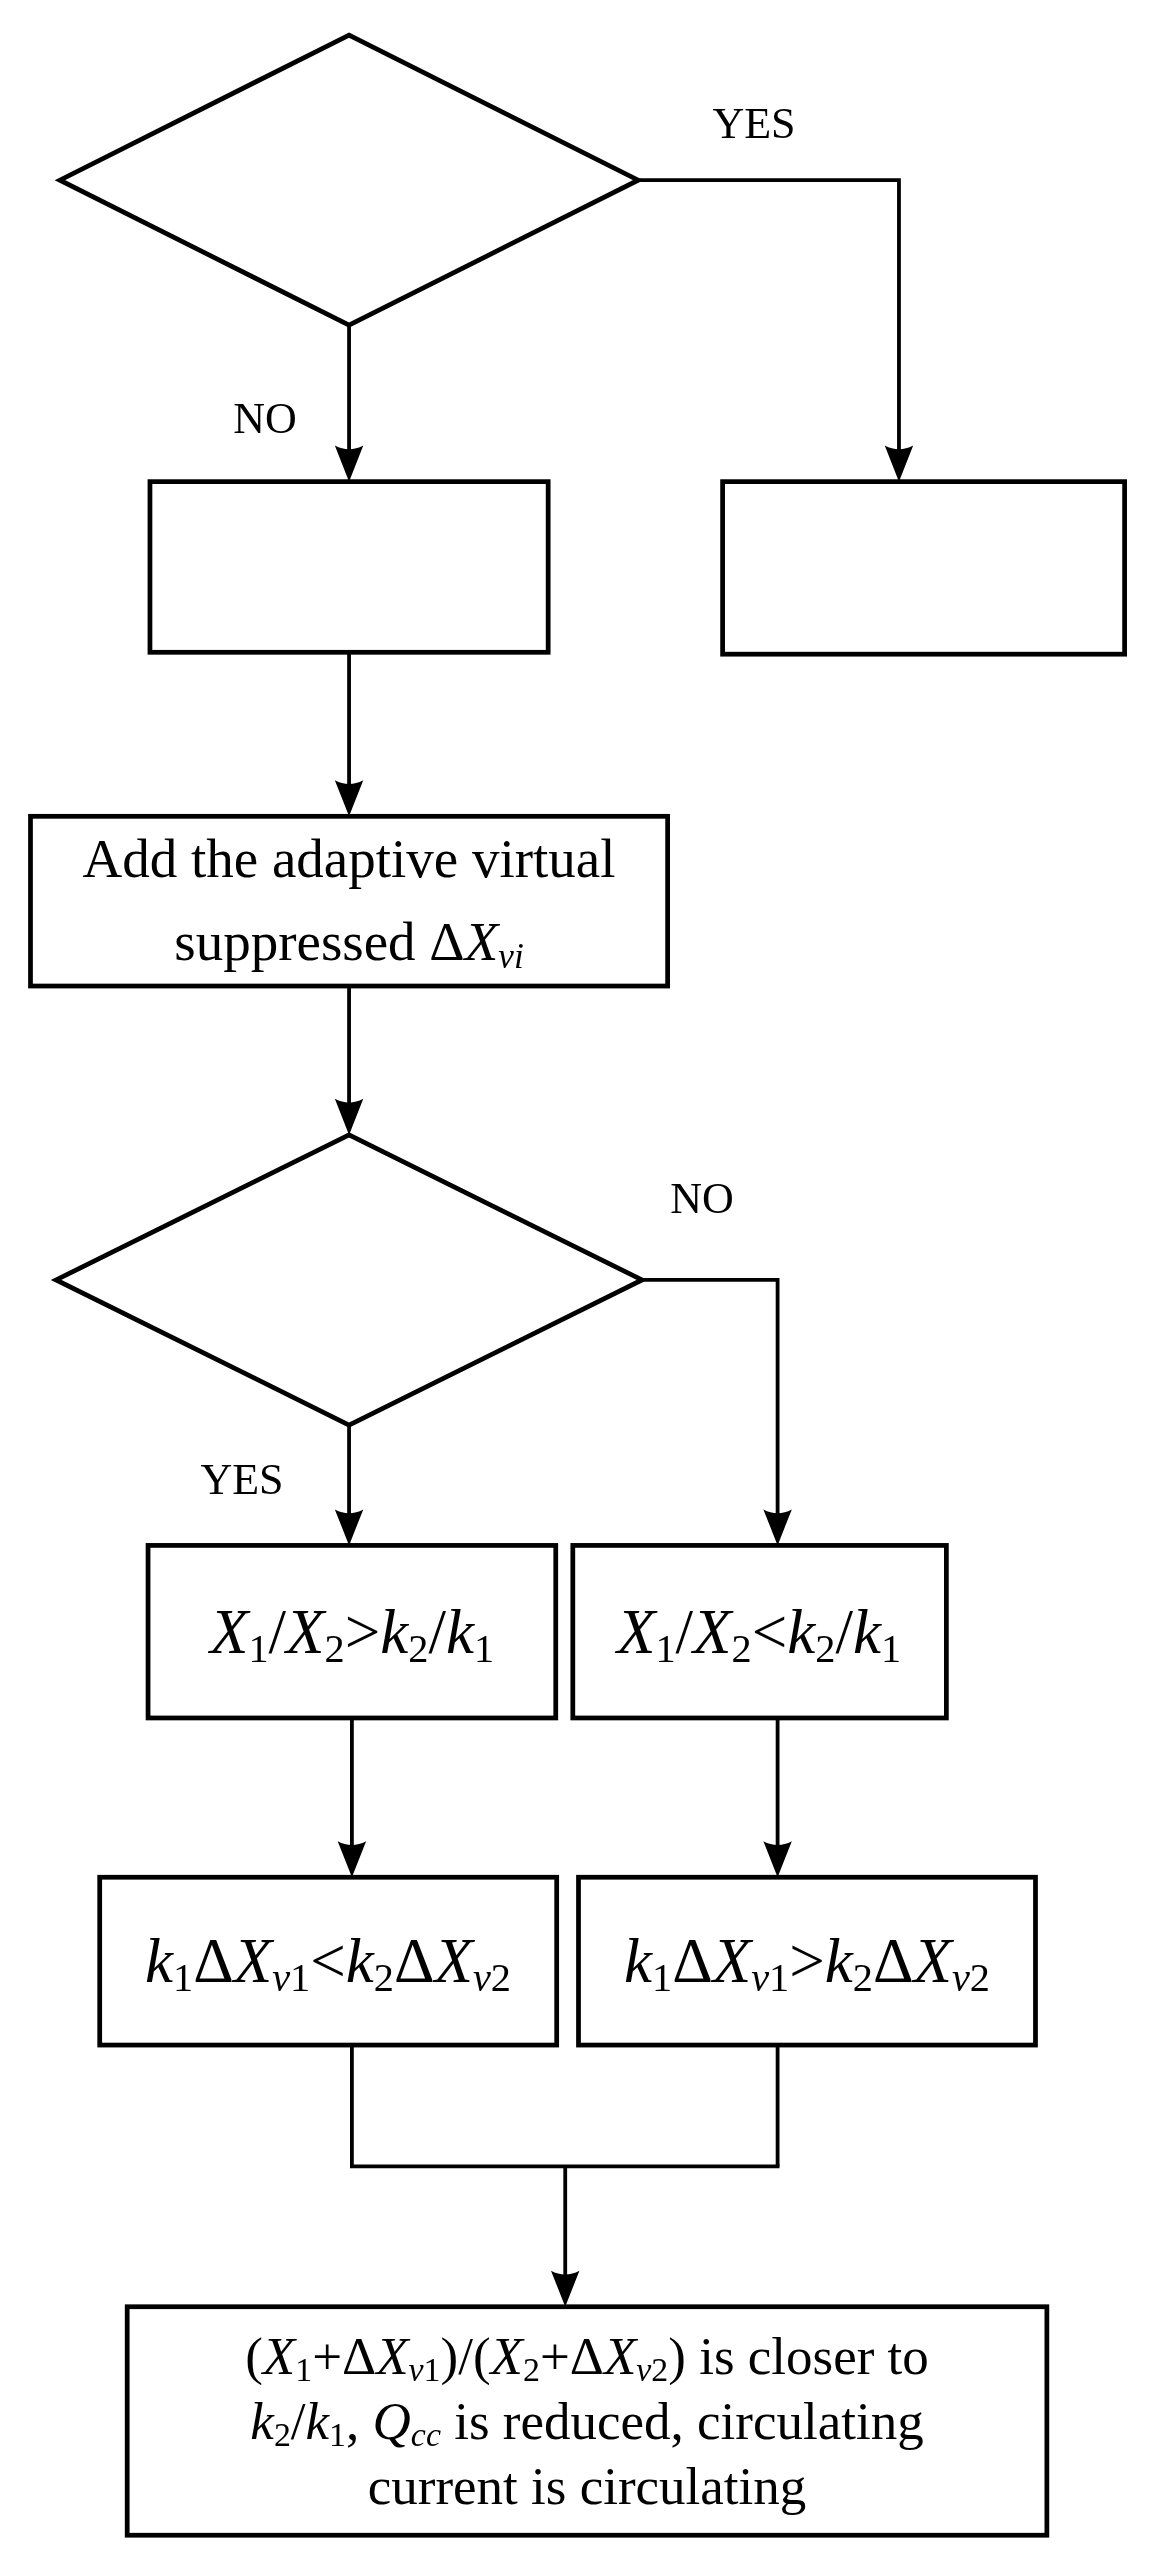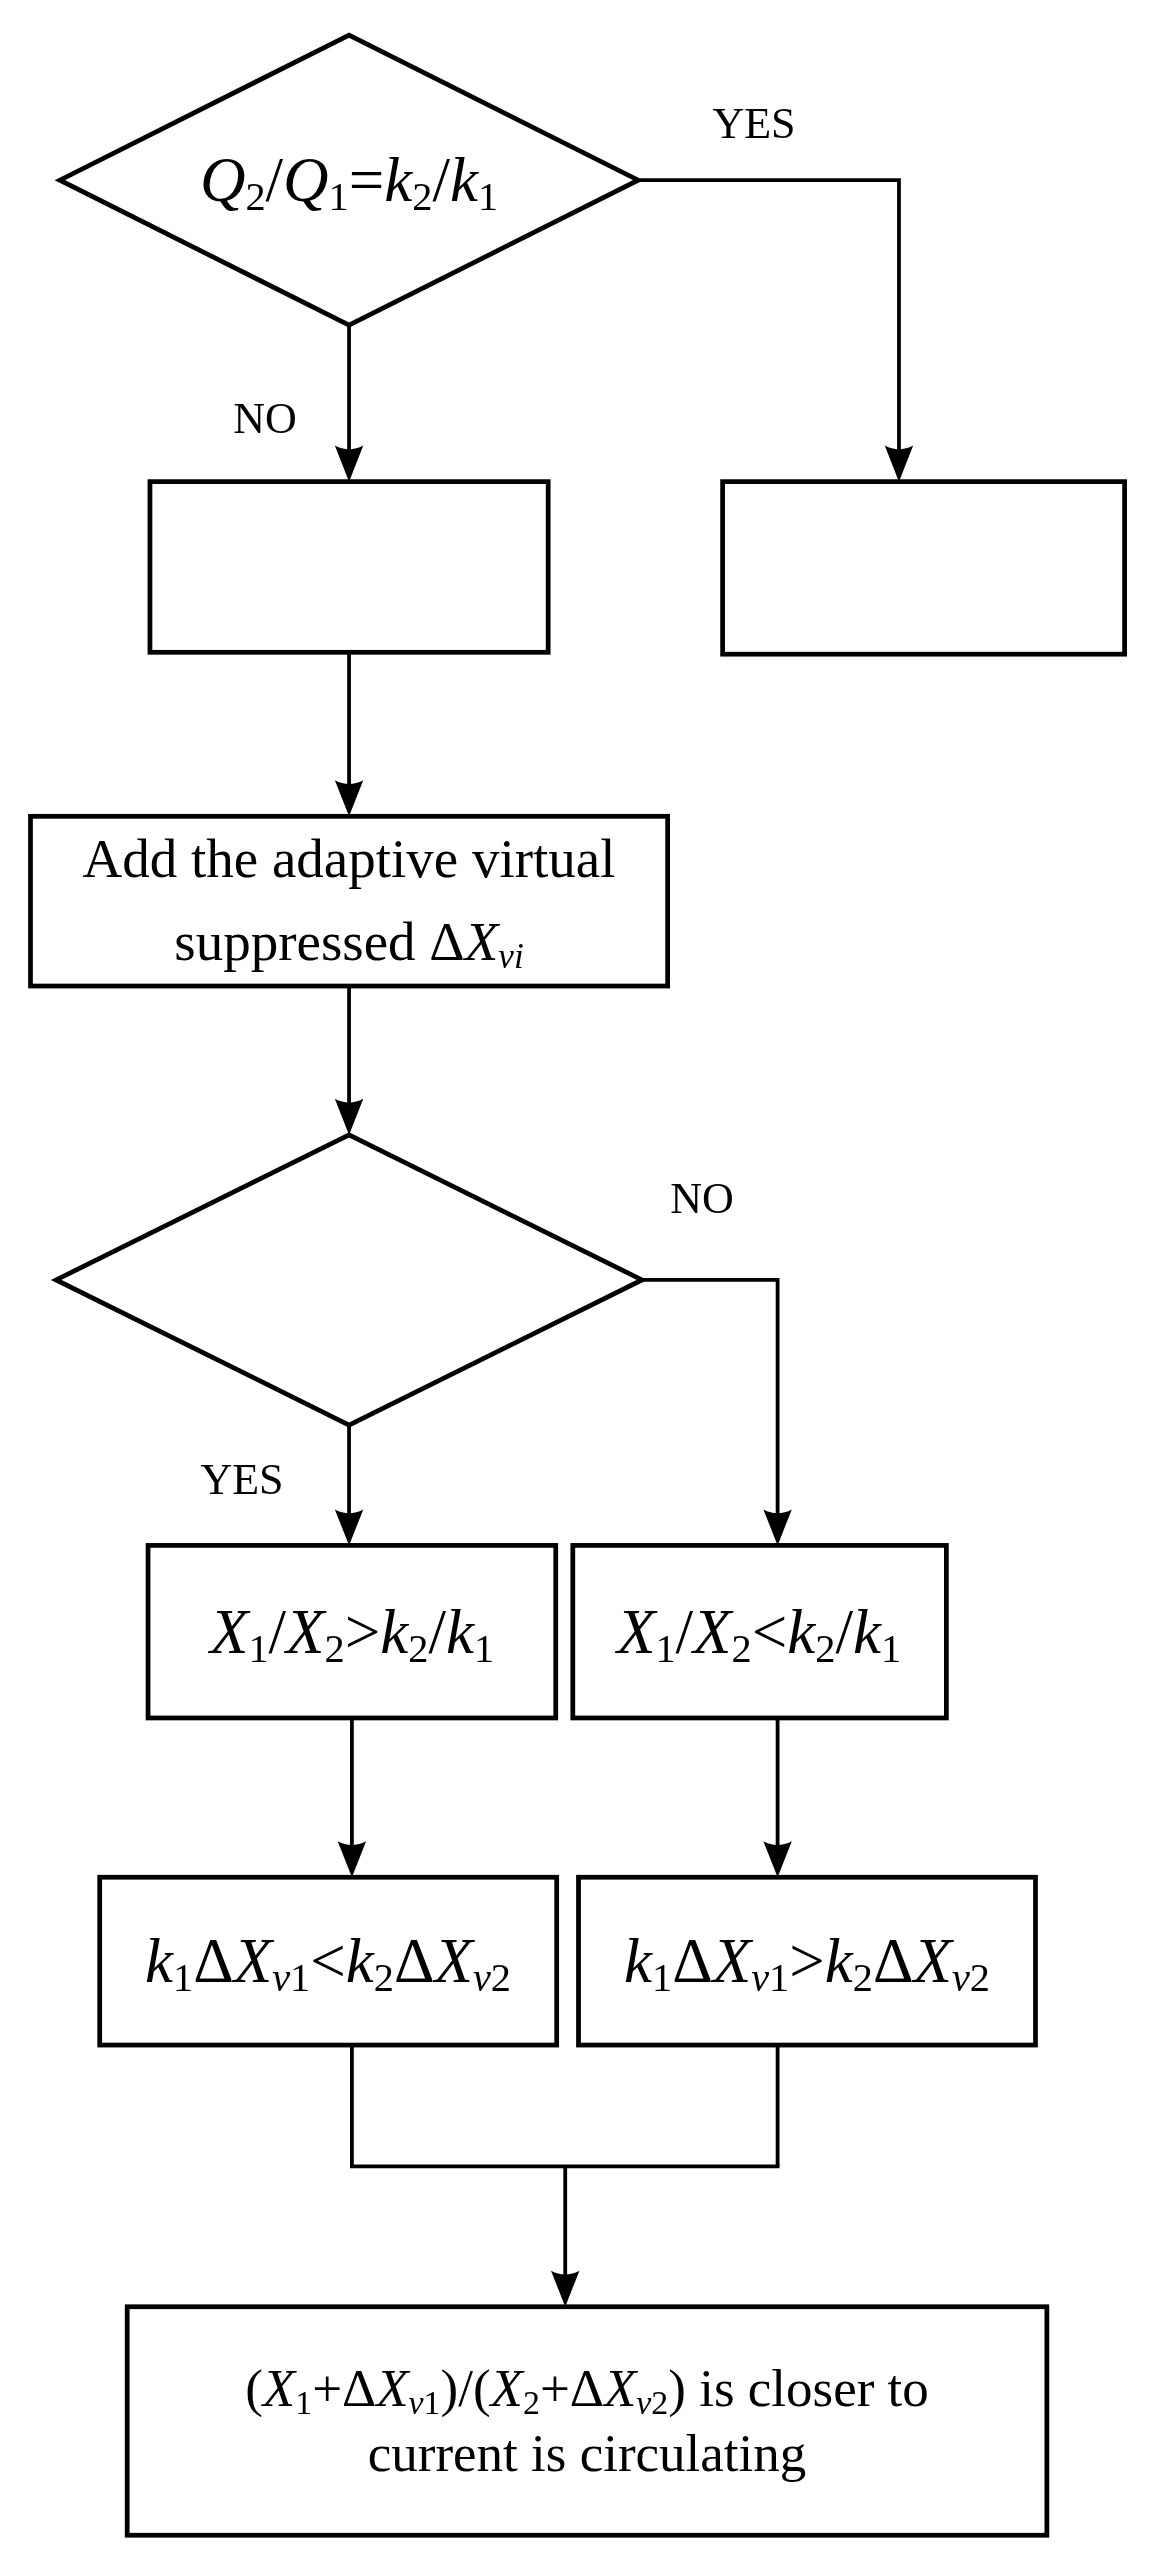--- a/index.html
+++ b/index.html
@@ -64,21 +64,20 @@
     <rect class="shape" x="762" y="508" width="424" height="182"></rect>
     <rect class="shape" x="32" y="861" width="672" height="179"></rect>
     <polygon class="shape" points="368,1197 677,1350 368,1503 59,1350"></polygon>
     <rect class="shape" x="156" y="1630" width="430" height="182"></rect>
     <rect class="shape" x="604" y="1630" width="394" height="182"></rect>
     <rect class="shape" x="105" y="1980" width="482" height="177"></rect>
     <rect class="shape" x="610" y="1980" width="482" height="177"></rect>
     <rect class="shape" x="134" y="2433" width="970" height="241"></rect>
   </svg>
 
-  <div class="txt fm" style="left:349px;top:182px"><span class="it">Q</span><span class="sb">2</span><span>/</span><span class="it">Q</span><span class="sb">1</span><span>=</span><span class="it">k</span><span class="sb">2</span><span>/</span><span class="it">k</span><span class="sb">1</span></div>
 
   <div class="txt lb" style="left:754px;top:123px">YES</div>
 
   <div class="txt lb" style="left:265px;top:418px">NO</div>
 
 
 
   <div class="txt addtxt" style="left:349px;top:901px">
     <div><span>Add the adaptive virtual</span></div>
     <div><span>suppressed Δ</span><span class="it">X</span><span class="it sb">vi</span></div>
@@ -92,17 +91,18 @@
   <div class="txt fm" style="left:352px;top:1634px"><span class="it">X</span><span class="sb">1</span><span>/</span><span class="it">X</span><span class="sb">2</span><span>&gt;</span><span class="it">k</span><span class="sb">2</span><span>/</span><span class="it">k</span><span class="sb">1</span></div>
 
   <div class="txt fm" style="left:759px;top:1634px"><span class="it">X</span><span class="sb">1</span><span>/</span><span class="it">X</span><span class="sb">2</span><span>&lt;</span><span class="it">k</span><span class="sb">2</span><span>/</span><span class="it">k</span><span class="sb">1</span></div>
 
   <div class="txt fm" style="left:328px;top:1963px"><span class="it">k</span><span class="sb">1</span><span>Δ</span><span class="it">X</span><span class="it sb">v</span><span class="sb">1</span><span>&lt;</span><span class="it">k</span><span class="sb">2</span><span>Δ</span><span class="it">X</span><span class="it sb">v</span><span class="sb">2</span></div>
 
   <div class="txt fm" style="left:807px;top:1963px"><span class="it">k</span><span class="sb">1</span><span>Δ</span><span class="it">X</span><span class="it sb">v</span><span class="sb">1</span><span>&gt;</span><span class="it">k</span><span class="sb">2</span><span>Δ</span><span class="it">X</span><span class="it sb">v</span><span class="sb">2</span></div>
 
   <div class="txt fintxt" style="left:587px;top:2421px">
     <div><span>(</span><span class="it">X</span><span class="sb">1</span><span>+Δ</span><span class="it">X</span><span class="it sb">v</span><span class="sb">1</span><span>)/(</span><span class="it">X</span><span class="sb">2</span><span>+Δ</span><span class="it">X</span><span class="it sb">v</span><span class="sb">2</span><span>) is closer to</span></div>
+    <div><span class="it">k</span><span class="sb">2</span><span>/</span><span class="it">k</span><span class="sb">1</span><span>, </span><span class="it">Q</span><span class="it sb">cc</span><span> is reduced, circulating</span></div>
     <div><span>current is circulating</span></div>
   </div>
 
 </div>
 
 
 </body></html>

